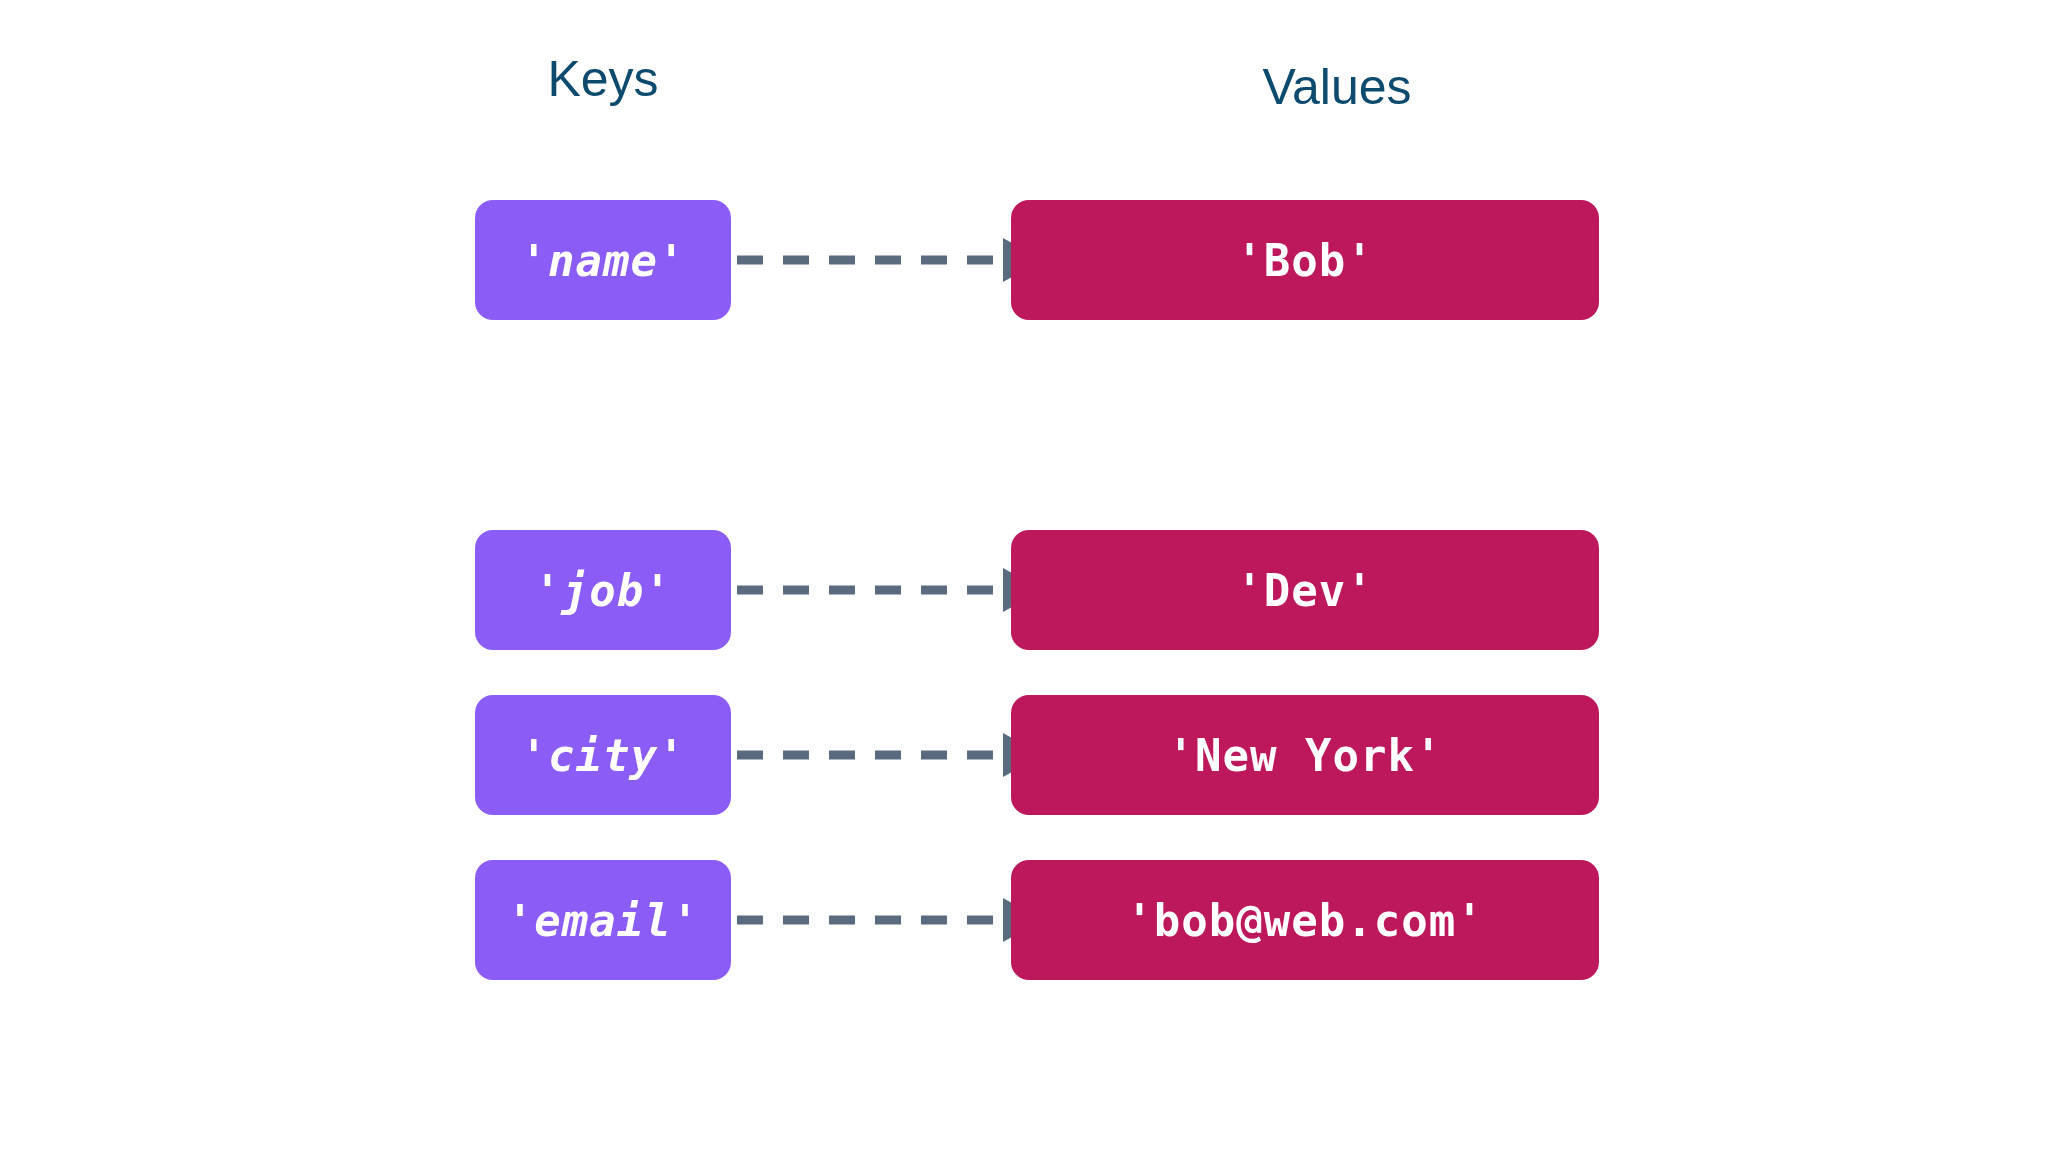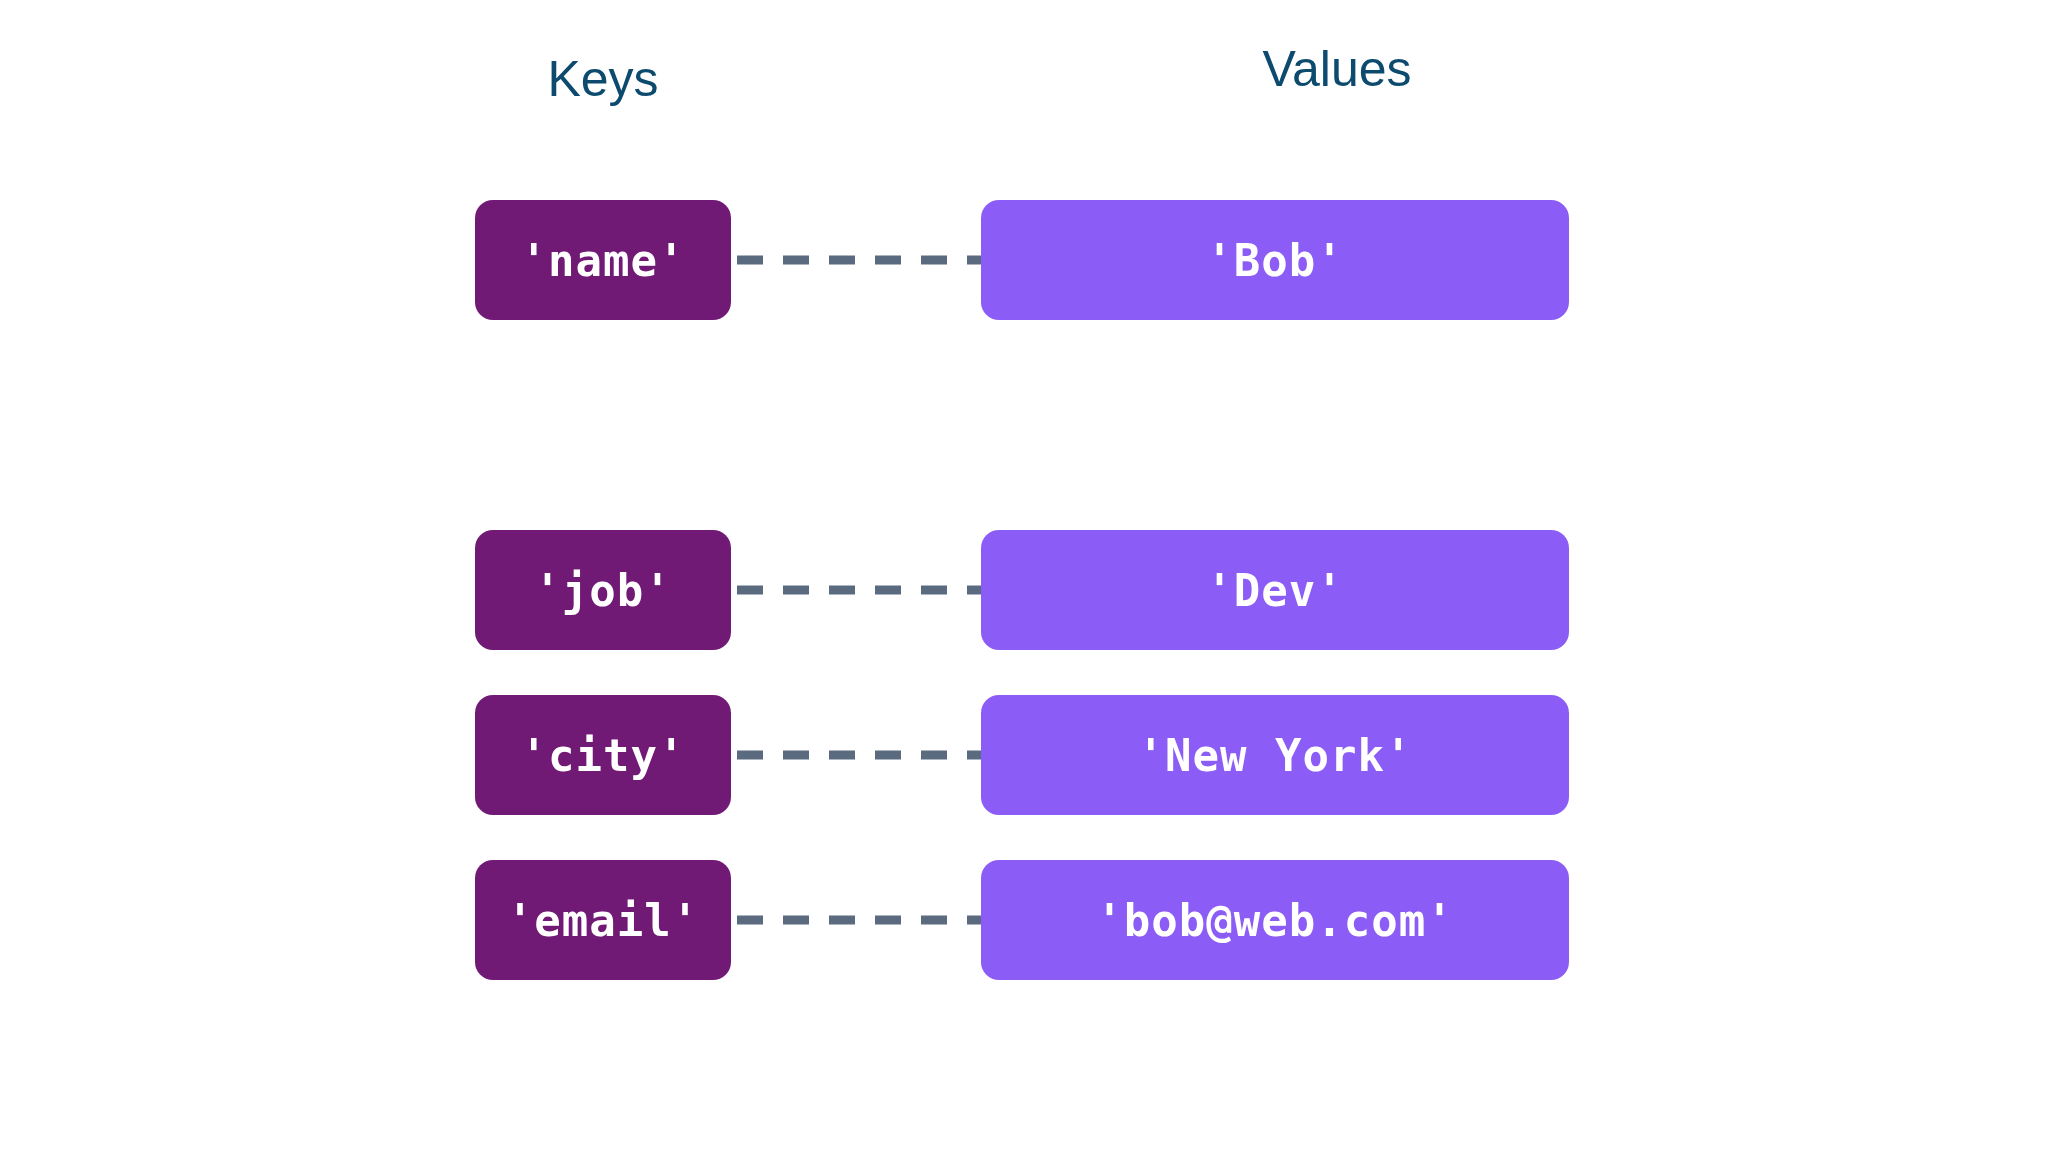--- a/index.html
+++ b/index.html
@@ -31,21 +31,21 @@
     white-space: nowrap;
   }
   #keys-header {
     left: 475px;
     width: 256px;
     top: 50px;
   }
   #values-header {
     left: 1043px;
     width: 588px;
-    top: 40px;
+    top: 58px;
   }
 
   
   .pair-row {
     position: absolute;
     left: 0;
     width: 2048px;
     height: 120px;
   }
 
@@ -62,27 +62,28 @@
     font-weight: 700;
     color: #ffffff;
     letter-spacing: 1px;
     box-sizing: border-box;
     white-space: nowrap;
   }
 
   .key-box {
     left: 475px;
     width: 256px;
-    background: #701a75;
+    background: #8b5cf6;
+    font-style: italic;
   }
 
   .value-box {
-    left: 981px;
+    left: 1011px;
     width: 588px;
-    background: #8b5cf6;
+    background: #be185d;
   }
 
   
   .connector {
     position: absolute;
     left: 731px;
     top: 0;
     width: 312px;
     height: 120px;
     overflow: visible;

